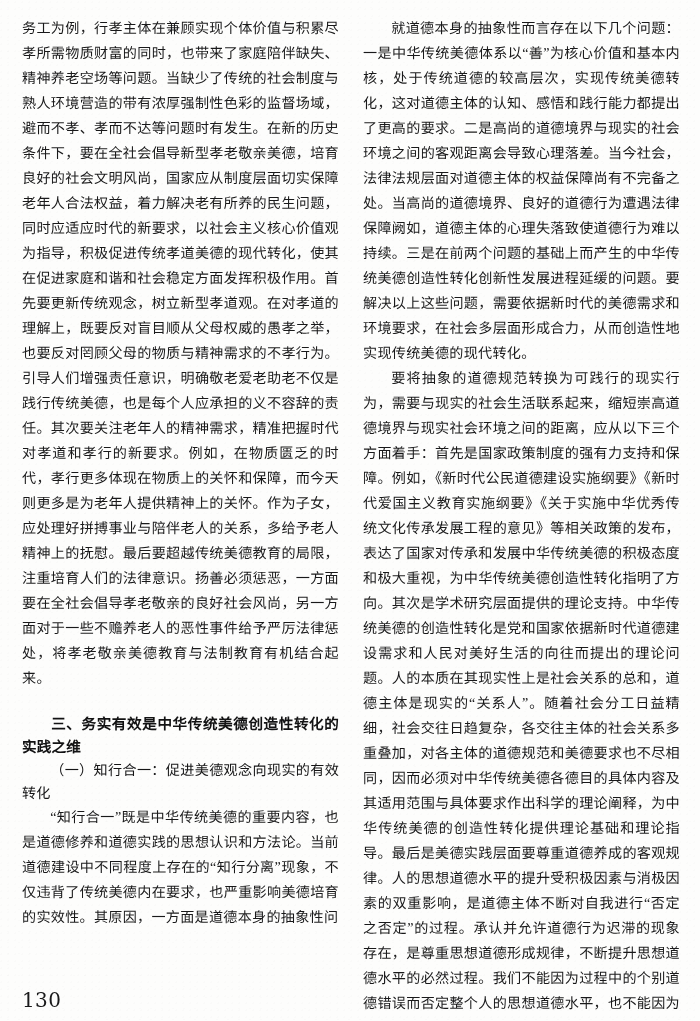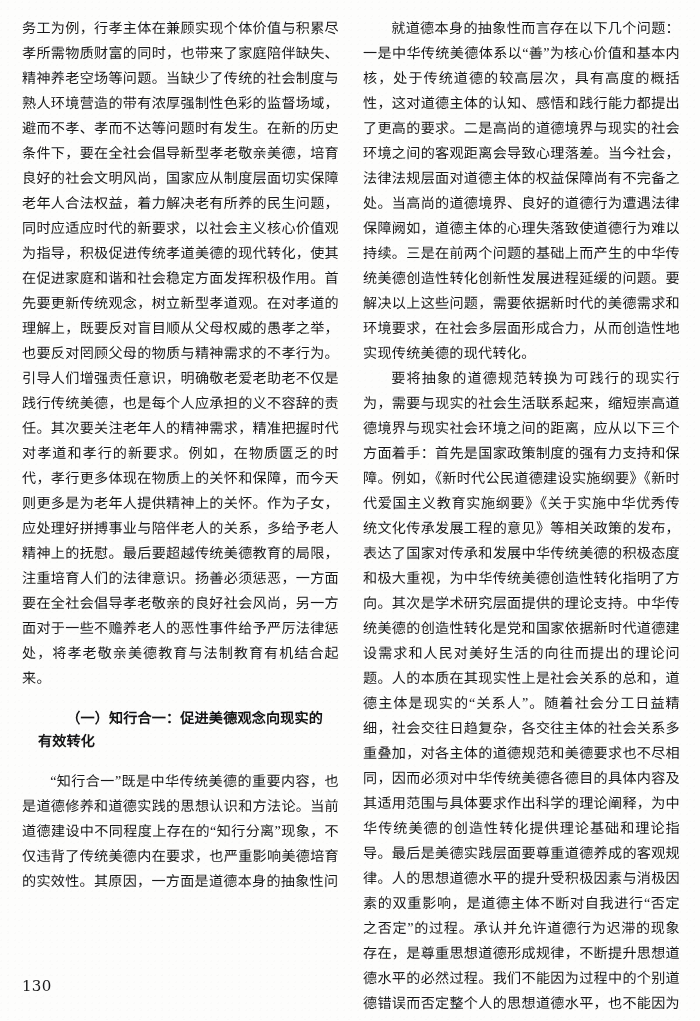--- a/index.html
+++ b/index.html
@@ -63,68 +63,69 @@
     color: #121213;
     text-indent: 2em;
     text-align: justify;
     text-justify: inter-ideograph;
     margin: 0;
     letter-spacing: 0.01em;
   }
 
   .h-sub {
     font-family: "DejaVu Sans", "Liberation Sans", sans-serif;
-    font-weight: 700;
+    font-weight: 400;
     font-size: 14.1px;
     line-height: 23.2px;
     color: #141415;
     text-indent: 2em;
     text-align: justify;
     text-justify: inter-ideograph;
-    margin: 16px;
+    margin: 0;
     letter-spacing: 0.01em;
   }
 
   .gap-before-section { margin-top: 21px; }
   .gap-after-section  { margin-top: 19px; }
 
   .folio {
     position: absolute;
     left: 22px;
-    bottom: 26px;
+    bottom: 12px;
     font-family: "DejaVu Serif", "Liberation Serif", serif;
-    font-size: 15px;
+    font-size: 20px;
     line-height: 18px;
     color: #1a1a1b;
     letter-spacing: 0.02em;
   }
 </style>
 </head>
 <body>
 
 <div class="page">
 
   <div class="columns">
 
     <div class="col">
 
       <p class="para cont">务工为例，行孝主体在兼顾实现个体价值与积累尽孝所需物质财富的同时，也带来了家庭陪伴缺失、精神养老空场等问题。当缺少了传统的社会制度与熟人环境营造的带有浓厚强制性色彩的监督场域，避而不孝、孝而不达等问题时有发生。在新的历史条件下，要在全社会倡导新型孝老敬亲美德，培育良好的社会文明风尚，国家应从制度层面切实保障老年人合法权益，着力解决老有所养的民生问题，同时应适应时代的新要求，以社会主义核心价值观为指导，积极促进传统孝道美德的现代转化，使其在促进家庭和谐和社会稳定方面发挥积极作用。首先要更新传统观念，树立新型孝道观。在对孝道的理解上，既要反对盲目顺从父母权威的愚孝之举，也要反对罔顾父母的物质与精神需求的不孝行为。引导人们增强责任意识，明确敬老爱老助老不仅是践行传统美德，也是每个人应承担的义不容辞的责任。其次要关注老年人的精神需求，精准把握时代对孝道和孝行的新要求。例如，在物质匮乏的时代，孝行更多体现在物质上的关怀和保障，而今天则更多是为老年人提供精神上的关怀。作为子女，应处理好拼搏事业与陪伴老人的关系，多给予老人精神上的抚慰。最后要超越传统美德教育的局限，注重培育人们的法律意识。扬善必须惩恶，一方面要在全社会倡导孝老敬亲的良好社会风尚，另一方面对于一些不赡养老人的恶性事件给予严厉法律惩处，将孝老敬亲美德教育与法制教育有机结合起来。</p>
 
+      <h2 class="h-section gap-before-section">三、务实有效是中华传统美德创造性转化的实践之维</h2>
 
 
       <h3 class="h-sub">（一）知行合一：促进美德观念向现实的有效转化</h3>
 
       <p class="para indent">“知行合一”既是中华传统美德的重要内容，也是道德修养和道德实践的思想认识和方法论。当前道德建设中不同程度上存在的“知行分离”现象，不仅违背了传统美德内在要求，也严重影响美德培育的实效性。其原因，一方面是道德本身的抽象性问</p>
 
     </div>
 
     <div class="col">
 
 
-      <p class="para indent">就道德本身的抽象性而言存在以下几个问题：一是中华传统美德体系以“善”为核心价值和基本内核，处于传统道德的较高层次，具有高度的概括性，这对道德主体的认知、感悟和践行能力都提出了更高的要求。二是高尚的道德境界与现实的社会环境之间的客观距离会导致心理落差。当今社会，法律法规层面对道德主体的权益保障尚有不完备之处。当高尚的道德境界、良好的道德行为遭遇法律保障阙如，道德主体的心理失落致使道德行为难以持续。三是在前两个问题的基础上而产生的中华传统美德创造性转化创新性发展进程延缓的问题。要解决以上这些问题，需要依据新时代的美德需求和环境要求，在社会多层面形成合力，从而创造性地实现传统美德的现代转化。</p>
+      <p class="para indent">就道德本身的抽象性而言存在以下几个问题：一是中华传统美德体系以“善”为核心价值和基本内核，处于传统道德的较高层次，实现传统美德转化，这对道德主体的认知、感悟和践行能力都提出了更高的要求。二是高尚的道德境界与现实的社会环境之间的客观距离会导致心理落差。当今社会，法律法规层面对道德主体的权益保障尚有不完备之处。当高尚的道德境界、良好的道德行为遭遇法律保障阙如，道德主体的心理失落致使道德行为难以持续。三是在前两个问题的基础上而产生的中华传统美德创造性转化创新性发展进程延缓的问题。要解决以上这些问题，需要依据新时代的美德需求和环境要求，在社会多层面形成合力，从而创造性地实现传统美德的现代转化。</p>
 
       <p class="para indent">要将抽象的道德规范转换为可践行的现实行为，需要与现实的社会生活联系起来，缩短崇高道德境界与现实社会环境之间的距离，应从以下三个方面着手：首先是国家政策制度的强有力支持和保障。例如，《新时代公民道德建设实施纲要》《新时代爱国主义教育实施纲要》《关于实施中华优秀传统文化传承发展工程的意见》等相关政策的发布，表达了国家对传承和发展中华传统美德的积极态度和极大重视，为中华传统美德创造性转化指明了方向。其次是学术研究层面提供的理论支持。中华传统美德的创造性转化是党和国家依据新时代道德建设需求和人民对美好生活的向往而提出的理论问题。人的本质在其现实性上是社会关系的总和，道德主体是现实的“关系人”。随着社会分工日益精细，社会交往日趋复杂，各交往主体的社会关系多重叠加，对各主体的道德规范和美德要求也不尽相同，因而必须对中华传统美德各德目的具体内容及其适用范围与具体要求作出科学的理论阐释，为中华传统美德的创造性转化提供理论基础和理论指导。最后是美德实践层面要尊重道德养成的客观规律。人的思想道德水平的提升受积极因素与消极因素的双重影响，是道德主体不断对自我进行“否定之否定”的过程。承认并允许道德行为迟滞的现象存在，是尊重思想道德形成规律，不断提升思想道德水平的必然过程。我们不能因为过程中的个别道德错误而否定整个人的思想道德水平，也不能因为过程中个别美德行为而断然肯定整个人的思想道德水平，而是要注重全面掌握、理性分析道德主体的美德实践，从中发掘新时代的美德需求，并在满足需求中汲取道德滋养，实现传统美德转化。</p>
 
     </div>
 
   </div>
 
   <div class="folio">130</div>
 
 </div>

